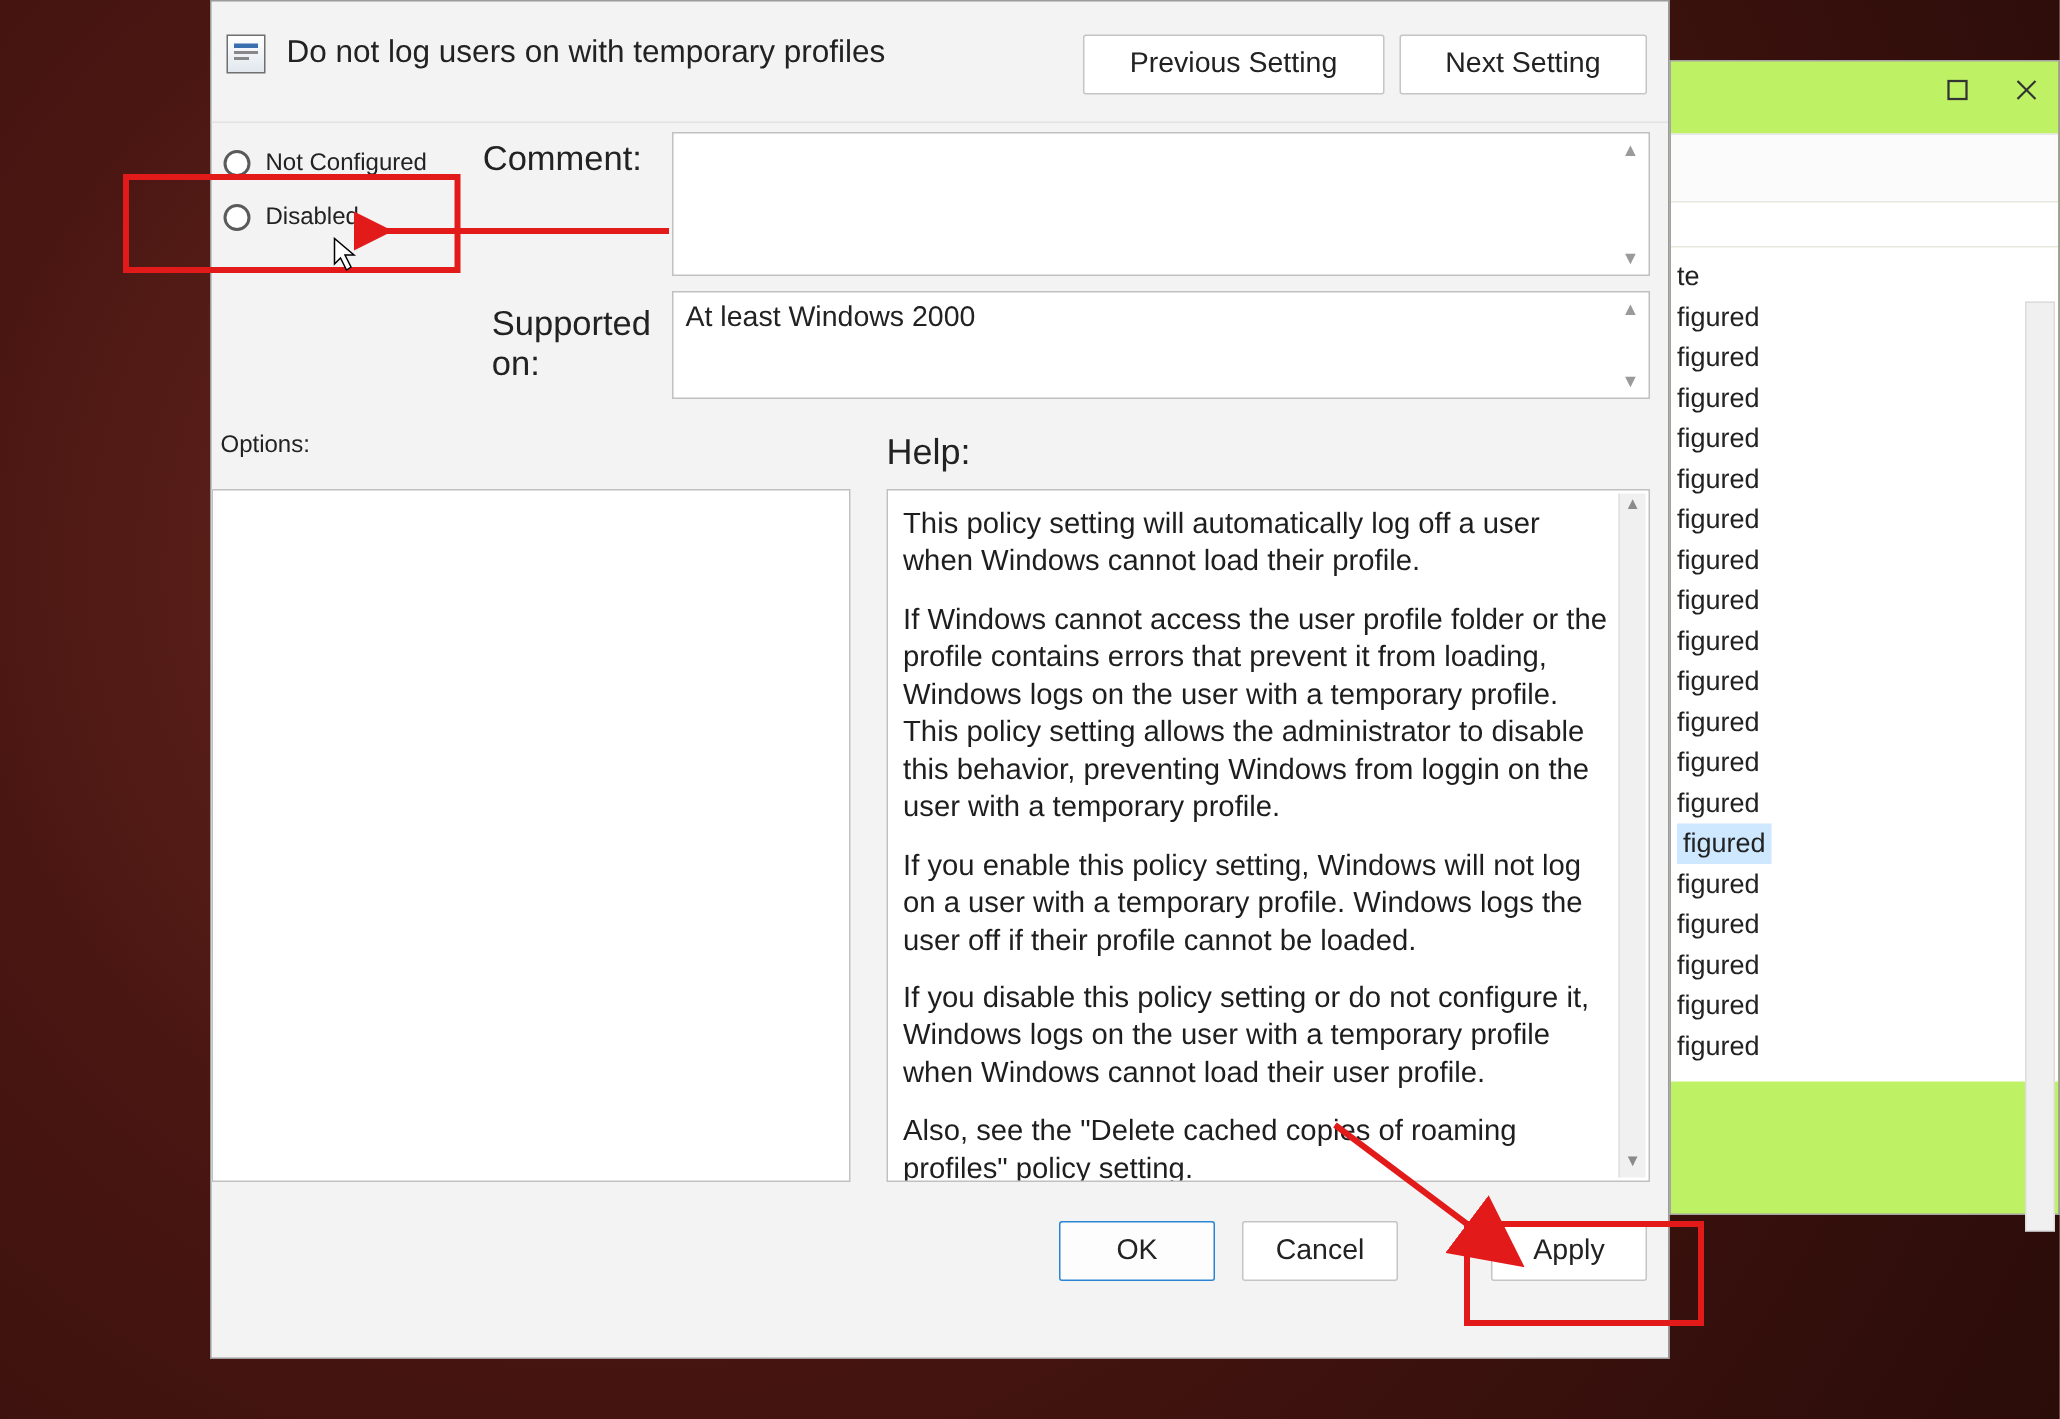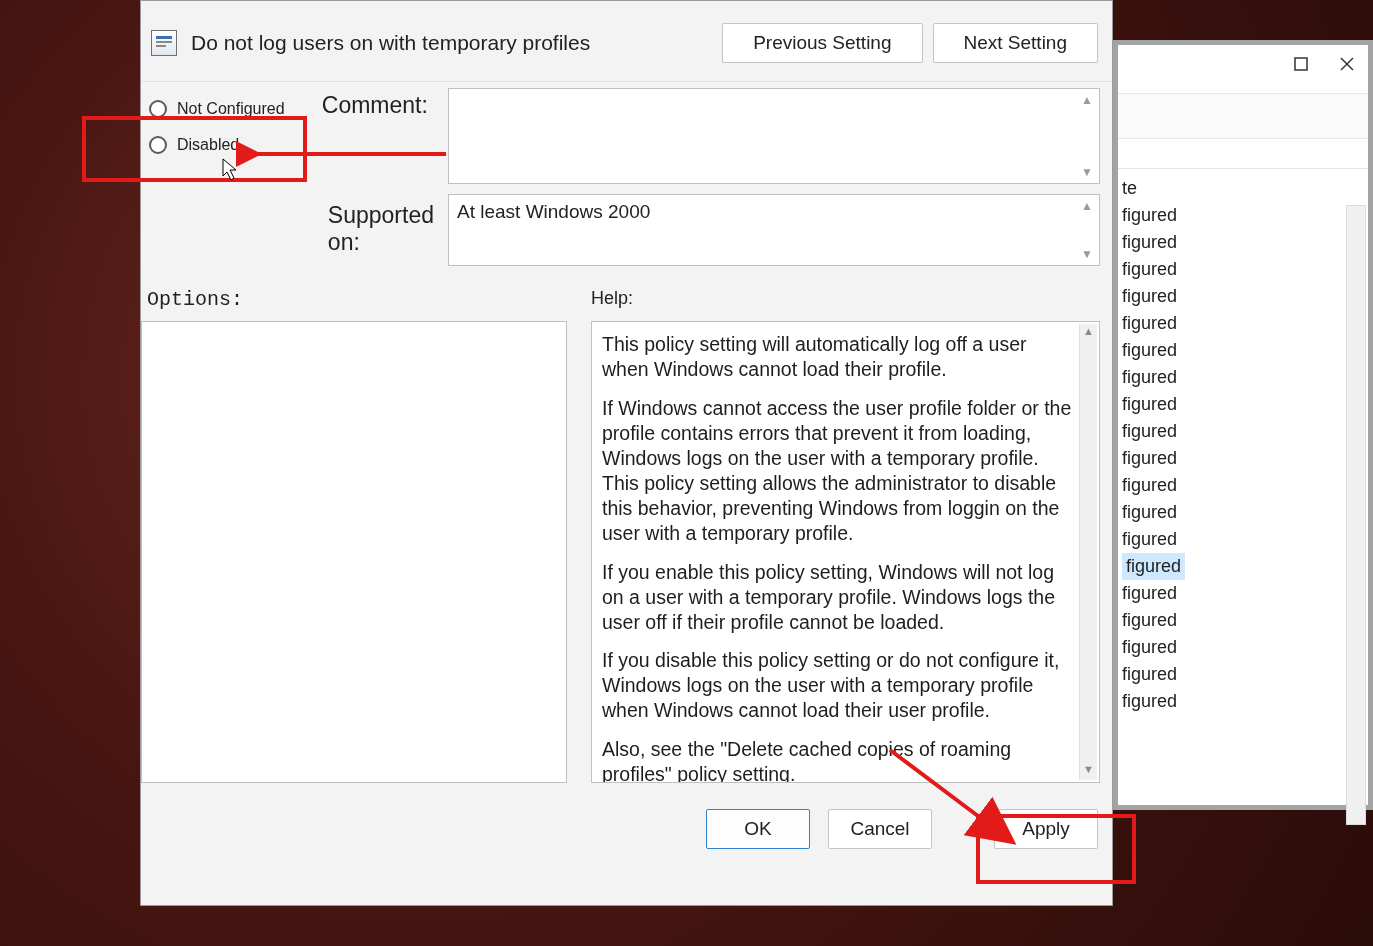--- a/index.html
+++ b/index.html
@@ -3,36 +3,36 @@
 <meta charset="utf-8">
 <style>
   * { box-sizing: border-box; font-family: 'Segoe UI', Tahoma, sans-serif; }
   body { margin:0; padding:0; width:1373px; height:946px; background: #5a1d17; position:relative; overflow:hidden;}
   .desktop-bg {
     position:absolute; inset:0;
     background: radial-gradient(circle at 30% 40%, #6b2a22 0%, #4a1612 40%, #3a110d 70%, #2a0c09 100%);
   }
   .bg-window {
     position:absolute; left:1113px; top:40px; width:260px; height:770px;
-    background:#ffffff; border:5px solid #a3a3a3;
+    background:#bef264; border:1px solid #a3a3a3;
   }
   .bg-window .titlebar-bg { height:48px; display:flex; justify-content:flex-end; align-items:flex-start; padding:10px 12px; gap:28px;}
   .bg-window .titlebar-bg .win-btn { width:18px; height:18px; display:flex; align-items:center; justify-content:center; color:#444;}
   .bg-window .toolbar-bg { height:46px; border-top:1px solid #e6e6e6; border-bottom:1px solid #e6e6e6; background:#fbfbfb;}
   .bg-window .toolbar-bg2 { height:30px; border-bottom:1px solid #e6e6e6; background:#ffffff;}
   .bg-list { padding:6px 0 10px 4px; font-size:18px; color:#222; line-height:27px; background:#fff;}
   .bg-list .hl { background:#cde8ff; display:inline-block; padding:0 4px;}
   .bg-scroll { position:absolute; right:2px; top:160px; width:20px; height:620px; background:#f0f0f0; border:1px solid #dcdcdc;}
 
   .dialog {
     position:absolute; left:140px; top:0px; width:973px; height:906px;
     background:#f3f3f3; border:1px solid #9a9a9a;
   }
   .dlg-titlebar { height:10px; display:flex; align-items:center; padding:0 10px; font-size:18px; color:#333;}
-  .dlg-header { display:flex; align-items:center; gap:14px; padding:12px 14px 18px 10px; border-bottom:1px solid #e2e2e2;}
+  .dlg-header { display:flex; align-items:flex-start; gap:14px; padding:12px 14px 18px 10px; border-bottom:1px solid #e2e2e2;}
   .policy-icon {
     width:26px; height:26px; border:1px solid #6f6f6f; background:linear-gradient(#ffffff 0%, #e1e8ee 100%); display:flex; align-items:center; justify-content:center;
   }
   .policy-icon .bars { width:16px; height:14px; background:
      linear-gradient(#3a6fb0,#3a6fb0) 0 0/16px 3px no-repeat,
      linear-gradient(#888,#888) 0 5px/16px 2px no-repeat,
      linear-gradient(#888,#888) 0 9px/10px 2px no-repeat;}
   .dlg-header .ptitle { font-size:21px; color:#222; flex:1;}
   .nav-btns { display:flex; gap:10px; margin-left:auto;}
   .btn {
@@ -51,22 +51,22 @@
   .field-col { flex:1; }
   .textbox, .robox {
     width:652px; background:#ffffff; border:1px solid #c0c0c0; position:relative;
     font-size:19px; color:#222; padding:6px 24px 6px 8px;
   }
   .textbox { height:96px; }
   .robox { height:72px; }
   .scroll-mini { position:absolute; right:4px; width:14px; color:#9a9a9a; font-size:12px; display:flex; flex-direction:column; justify-content:space-between; top:4px; bottom:4px;}
   .row2 { display:flex; padding:10px 12px 4px 6px; gap:14px; align-items:flex-start;}
   .labels-row { display:flex; padding:18px 12px 10px 6px; gap:14px;}
-  .labels-row .olabel { width:430px; font-size:20px; color:#222;font-family:Liberation Mono, monospace;}
-  .labels-row .hlabel { font-size:18px; color:#222;}
+  .labels-row .olabel { width:430px; font-size:16px; color:#222;}
+  .labels-row .hlabel { font-size:24px; color:#222;}
   .body-row { display:flex; padding:0 12px 12px 0; gap:24px;}
   .optionsbox { width:426px; height:462px; margin-left:0px; background:#fff; border:1px solid #c0c0c0;}
   .helpbox { flex:1; height:462px; background:#fff; border:1px solid #c0c0c0; position:relative; padding:10px 26px 10px 10px; font-size:19.5px; color:#1e1e1e; line-height:1.28; overflow:hidden;}
   .helpbox p { margin:0 0 14px 0;}
   .help-scroll { position:absolute; right:2px; top:2px; bottom:2px; width:18px; background:#f0f0f0; border-left:1px solid #e0e0e0;}
   .help-scroll .up, .help-scroll .down { position:absolute; left:0; right:0; height:18px; text-align:center; font-size:11px; color:#8a8a8a;}
   .help-scroll .up{ top:0;} .help-scroll .down{ bottom:0;}
   .footer { display:flex; justify-content:flex-end; gap:18px; padding:14px 14px 14px 0;}
   .footer .btn { width:104px; padding:8px 0;}
 

